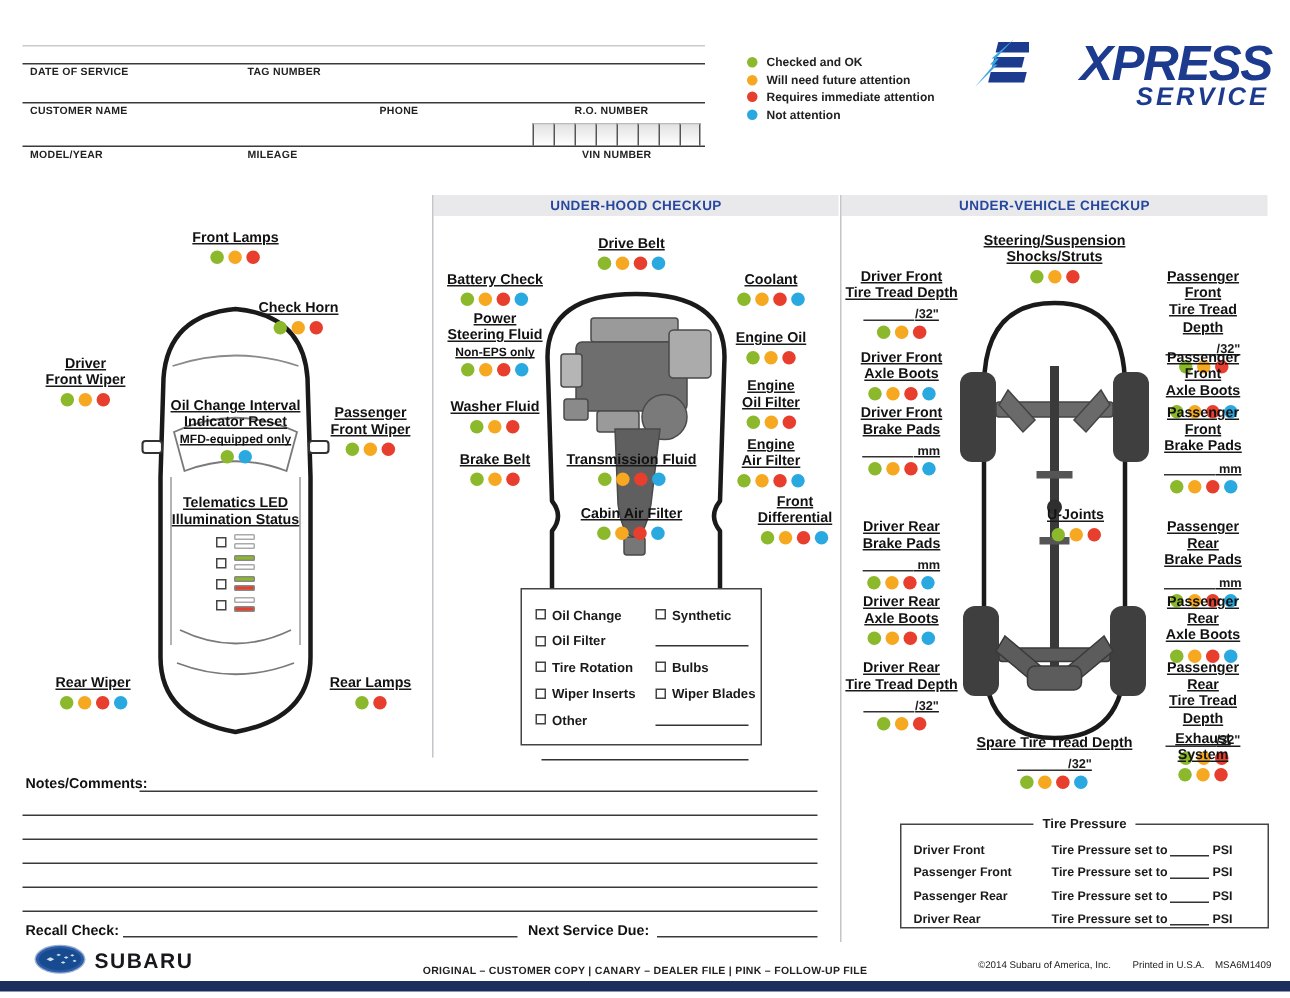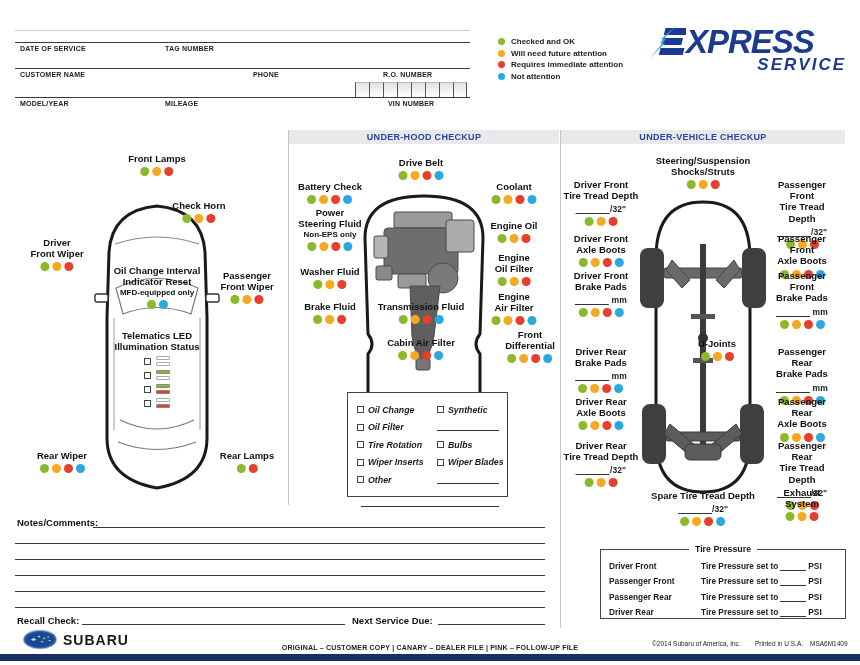--- a/index.html
+++ b/index.html
@@ -17,49 +17,49 @@
   .legend { position:absolute; left:498px; top:36px; }
   .legend-row { display:flex; align-items:center; gap:6px; height:11.5px; }
   .legend-row .dot { width:7px; height:7px; }
   .legend-label { font-size:8px; font-weight:bold; color:#222; }
 
   .dot { display:inline-block; width:9px; height:9px; border-radius:50%; }
   .dots { display:flex; gap:3px; justify-content:center; margin-top:3px; }
 
   
   .xlogo { position:absolute; left:650px; top:26px; width:200px; }
-  .xlogo-top { display:flex; align-items:center; }
+  .xlogo-top { display:flex; align-items:center;gap:34px; }
   .xlogo-text { font-size:33px; font-weight:bold; font-style:italic; color:#1c3b8e;
                 letter-spacing:-1px; line-height:32px; }
   .xlogo-sub { text-align:right; font-size:17px; font-weight:bold; font-style:italic;
                color:#1c3b8e; letter-spacing:2px; margin-top:-3px; padding-right:4px; }
 
   
   .colhdr { position:absolute; height:14px; background:#e9e9ec; color:#26479e;
             font-size:9px; font-weight:bold; text-align:center; line-height:14px; letter-spacing:.3px; }
 
   
-  .chk { position:absolute; transform:translateX(-50%); text-align:center; }
+  .chk { position:absolute; transform:translateX(-50%); text-align:center;text-decoration:underline; }
   .chk-label { font-size:9.5px; font-weight:bold; line-height:1.18; color:#111; white-space:pre-line; }
   .chk-sub { font-size:8px; font-weight:bold; color:#111; margin-top:1px; }
 
   .fill-line { margin-top:3px; font-size:8.5px; font-weight:bold; }
   .uline { display:inline-block; border-bottom:1px solid #333; height:8px; vertical-align:bottom; }
   .w32 { width:34px; } .w26 { width:26px; }
 
   
   .tele-rows { margin-top:4px; }
   .tele-row { display:flex; align-items:center; gap:5px; justify-content:center; margin-top:4px; }
   .cbx { display:inline-block; width:7px; height:7px; border:1px solid #444; background:#fff; flex:none; }
   .ledstack { display:flex; flex-direction:column; gap:2px; }
   .led { width:14px; height:4px; border:1px solid #aaa; border-radius:1px; background:#fff; }
 
   
   .svcbox { position:absolute; left:347px; top:392px; width:161px; height:105px;
-            border:1.4px solid #444; background:#fff; padding:8px 8px 4px 9px;font-style:italic; }
+            border:1.4px solid #444; background:#fff; padding:8px 8px 4px 9px; }
   .svc-row { display:flex; align-items:center; gap:4px; height:17.5px; font-size:8.8px; font-weight:bold; }
   .svc-item { display:flex; align-items:center; gap:4px; flex:none; }
   .svc-item:first-child { width:76px; }
   .grow { flex:1; }
   .svc-bottom { margin-top:4px; margin-left:4px; width:138px; }
 
   
   .tpbox { position:absolute; left:600px; top:549px; width:246px; height:70px;
            border:1.4px solid #444; background:#fff; padding:5px 8px 0 8px; }
   .tp-title { position:absolute; left:50%; top:-6px; transform:translateX(-50%);
@@ -305,21 +305,21 @@
   </div>
   <div class="chk" style="left:330px; top:266px;">
     <div class="chk-label">Washer Fluid</div>
     <div class="dots">
         <span class="dot" style="background: rgb(140, 184, 43);"></span>
         <span class="dot" style="background: rgb(246, 168, 32);"></span>
         <span class="dot" style="background: rgb(231, 62, 45);"></span>
       </div>
   </div>
   <div class="chk" style="left:330px; top:301px;">
-    <div class="chk-label">Brake Fluid</div>
+    <div class="chk-label">Brake Belt</div>
     <div class="dots">
         <span class="dot" style="background: rgb(140, 184, 43);"></span>
         <span class="dot" style="background: rgb(246, 168, 32);"></span>
         <span class="dot" style="background: rgb(231, 62, 45);"></span>
       </div>
   </div>
   <div class="chk" style="left:514px; top:181px;">
     <div class="chk-label">Coolant</div>
     <div class="dots">
         <span class="dot" style="background: rgb(140, 184, 43);"></span>

